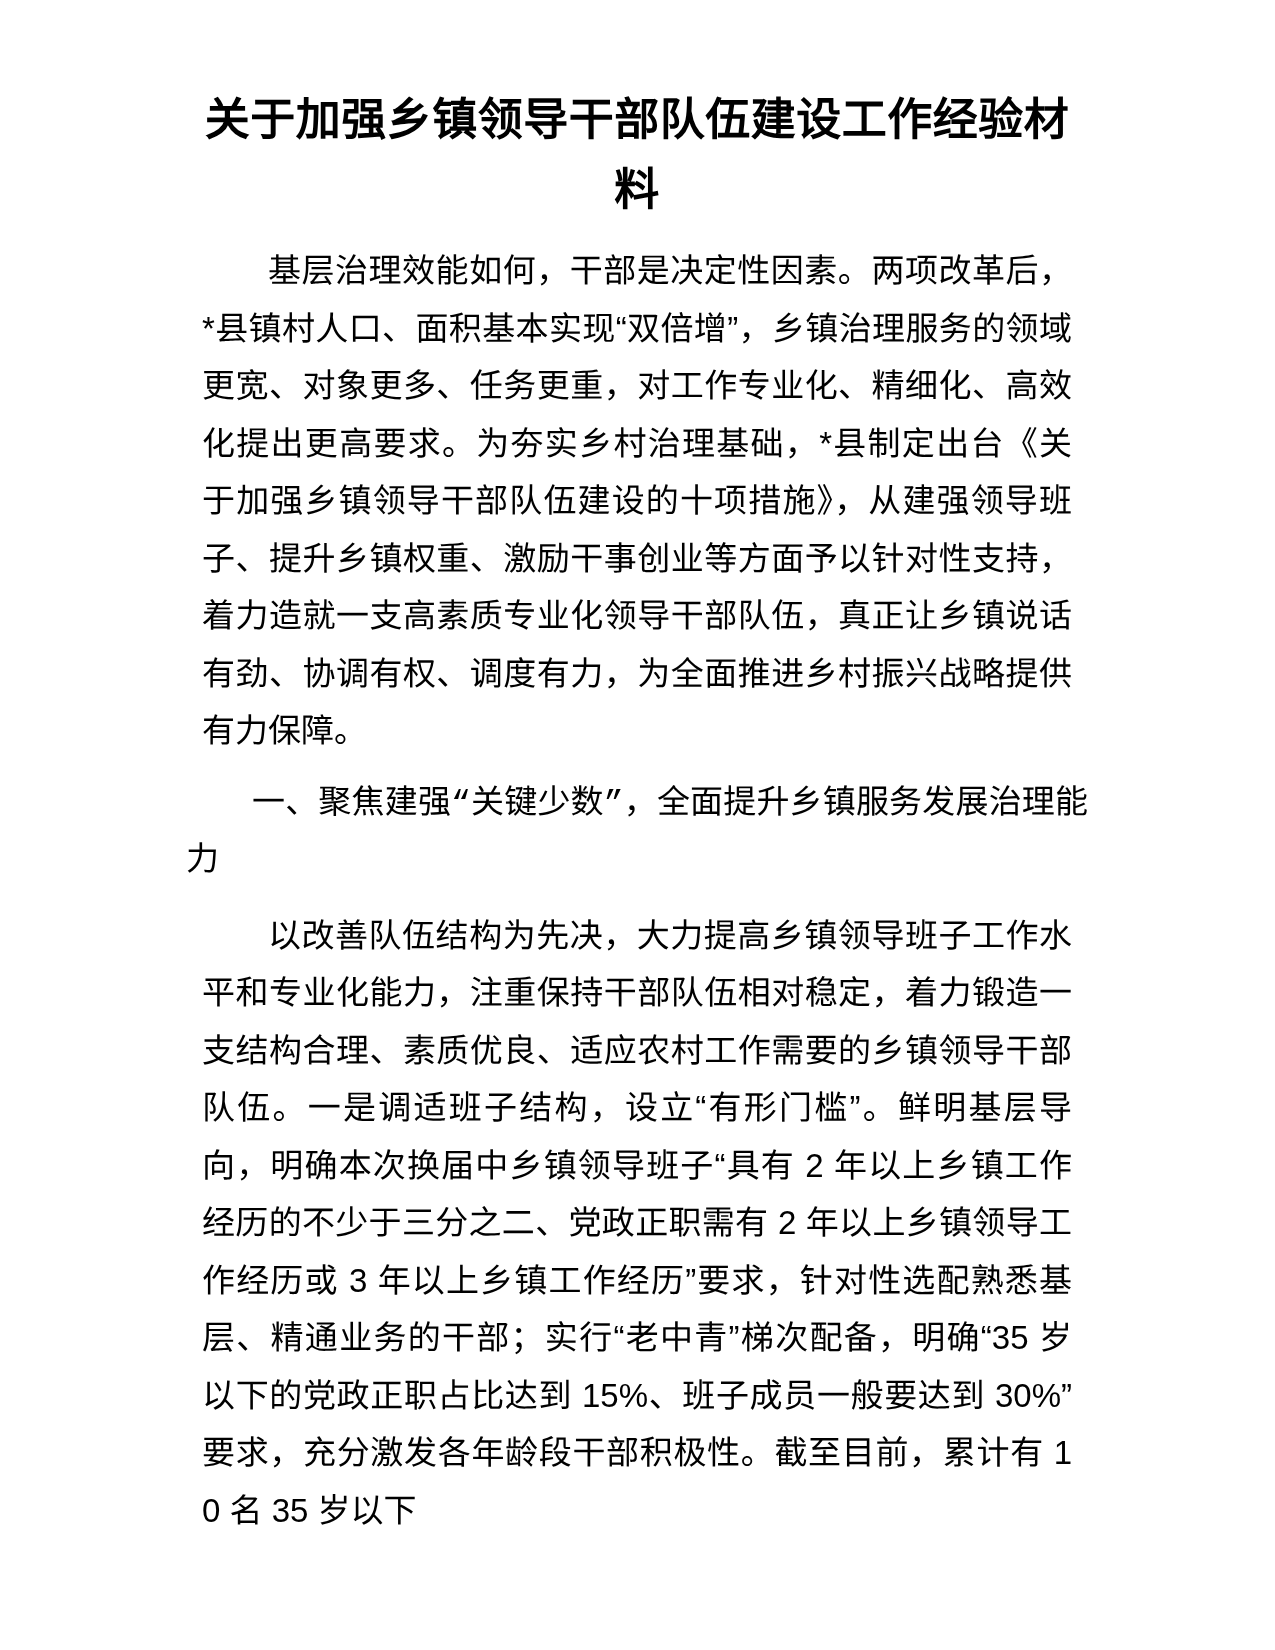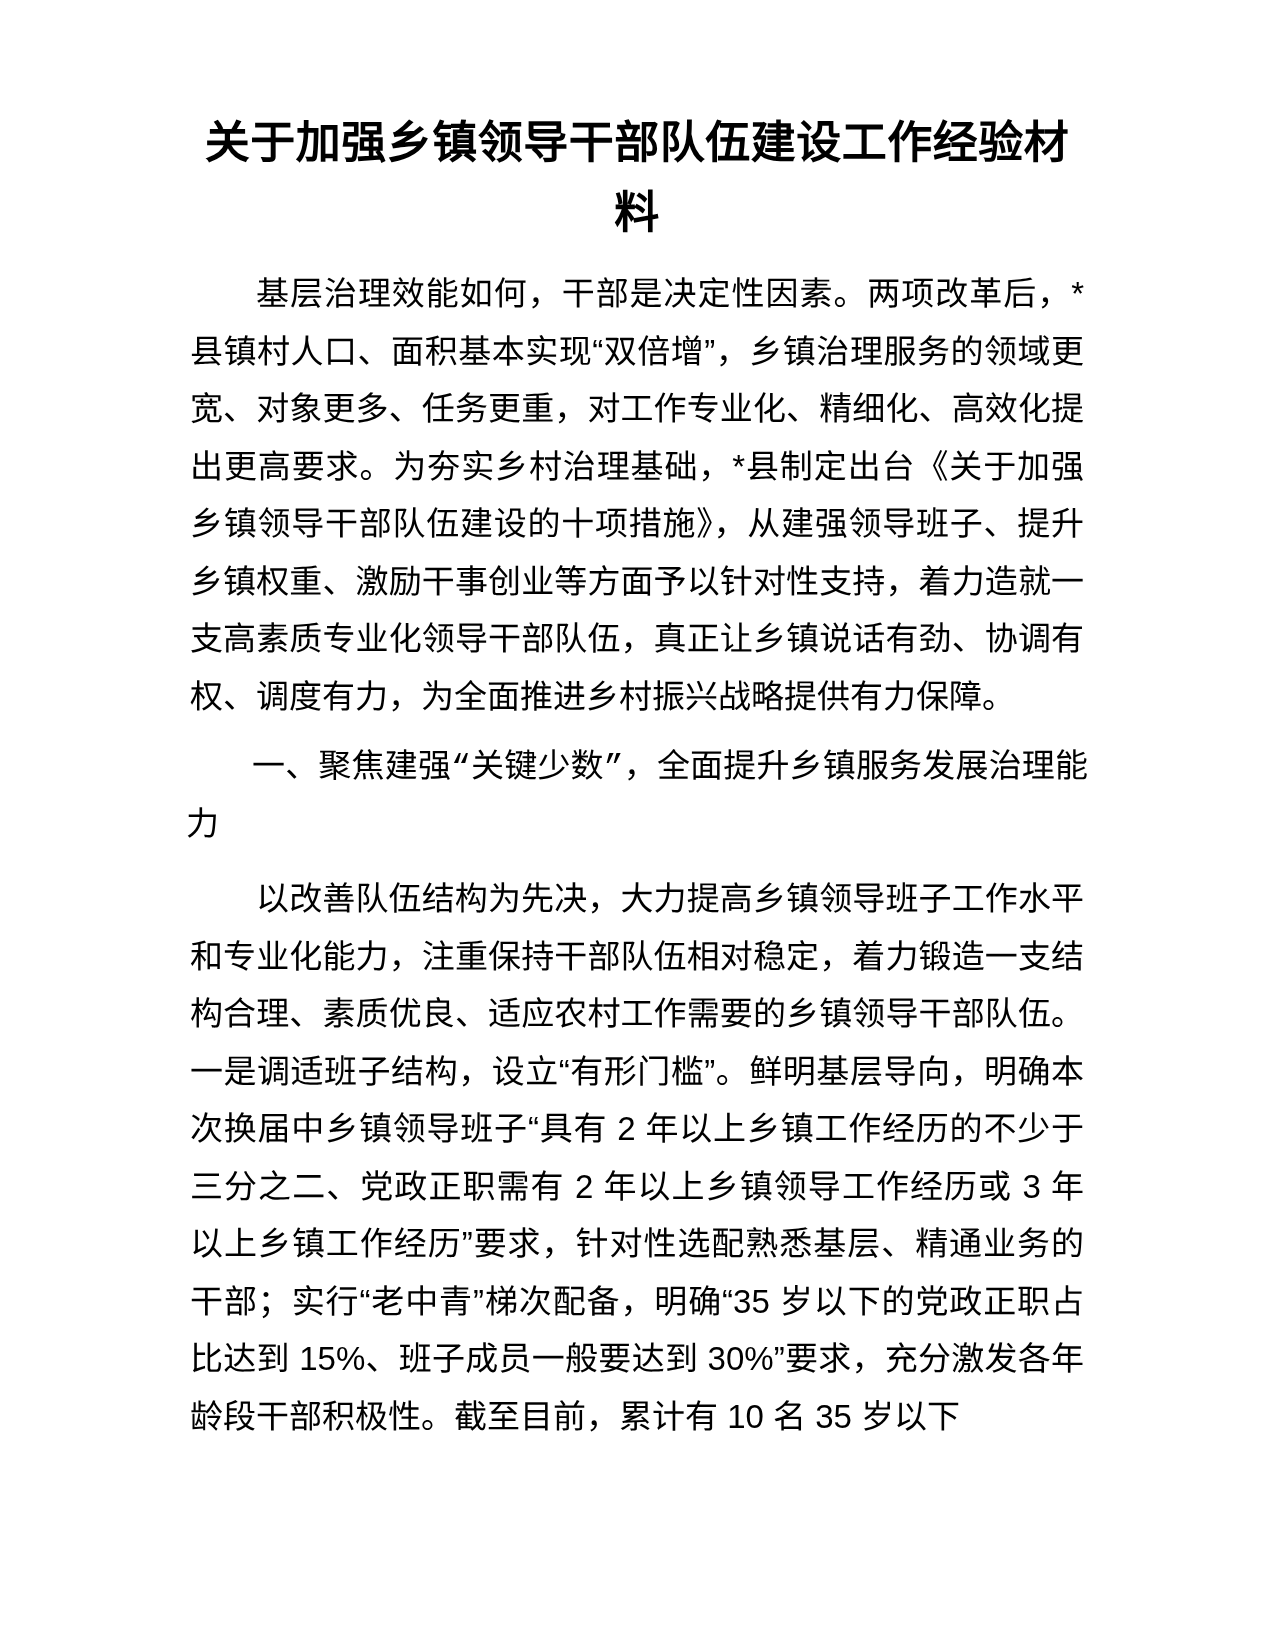--- a/index.html
+++ b/index.html
@@ -12,33 +12,33 @@
     height: 1650px;
     overflow: hidden;
     font-family: "Liberation Sans", sans-serif;
     color: #000000;
   }
   .page {
     box-sizing: border-box;
     width: 1275px;
     height: 1650px;
     background: #ffffff;
-    padding: 108px 187px 0 186px;
+    padding: 85px 187px 0 186px;
   }
   .doc-title {
     margin: 0 0 17px 0;
     font-size: 45px;
     line-height: 70px;
     font-weight: 700;
     text-align: center;
     letter-spacing: 0.5px;
     color: #000000;
   }
   .para {
-    margin: 4px;
+    margin: 16px;
     font-size: 33px;
     line-height: 57.5px;
     text-align: justify;
     text-justify: inter-ideograph;
     text-indent: 66px;
     color: #000000;
     word-break: break-all;
   }
   .para.heading {
     margin: 15px 0 15px 0;

